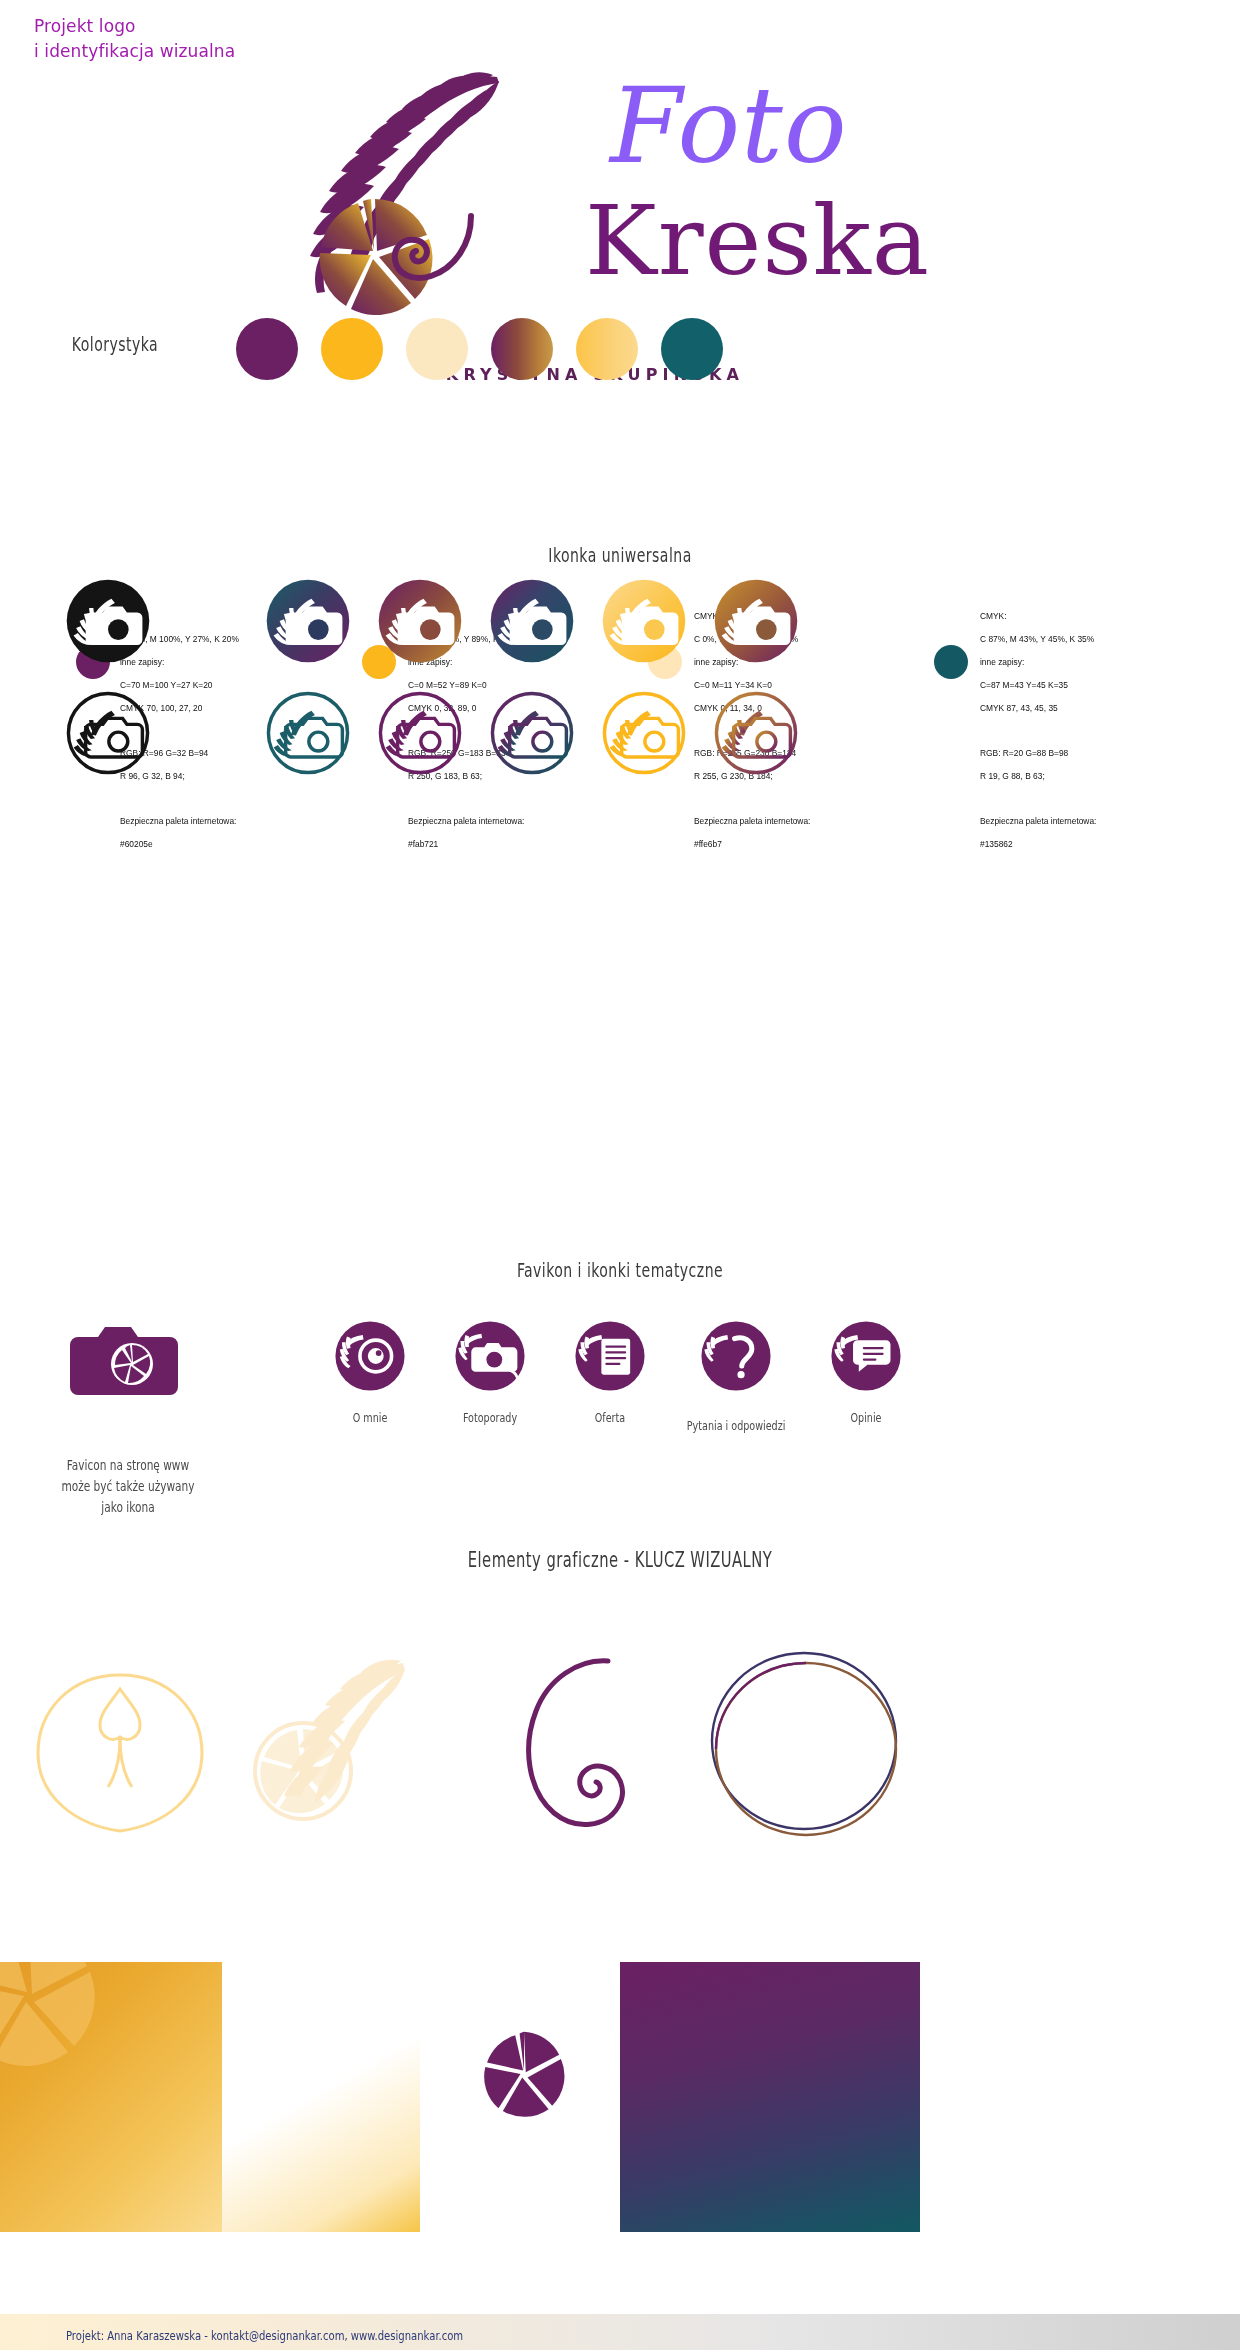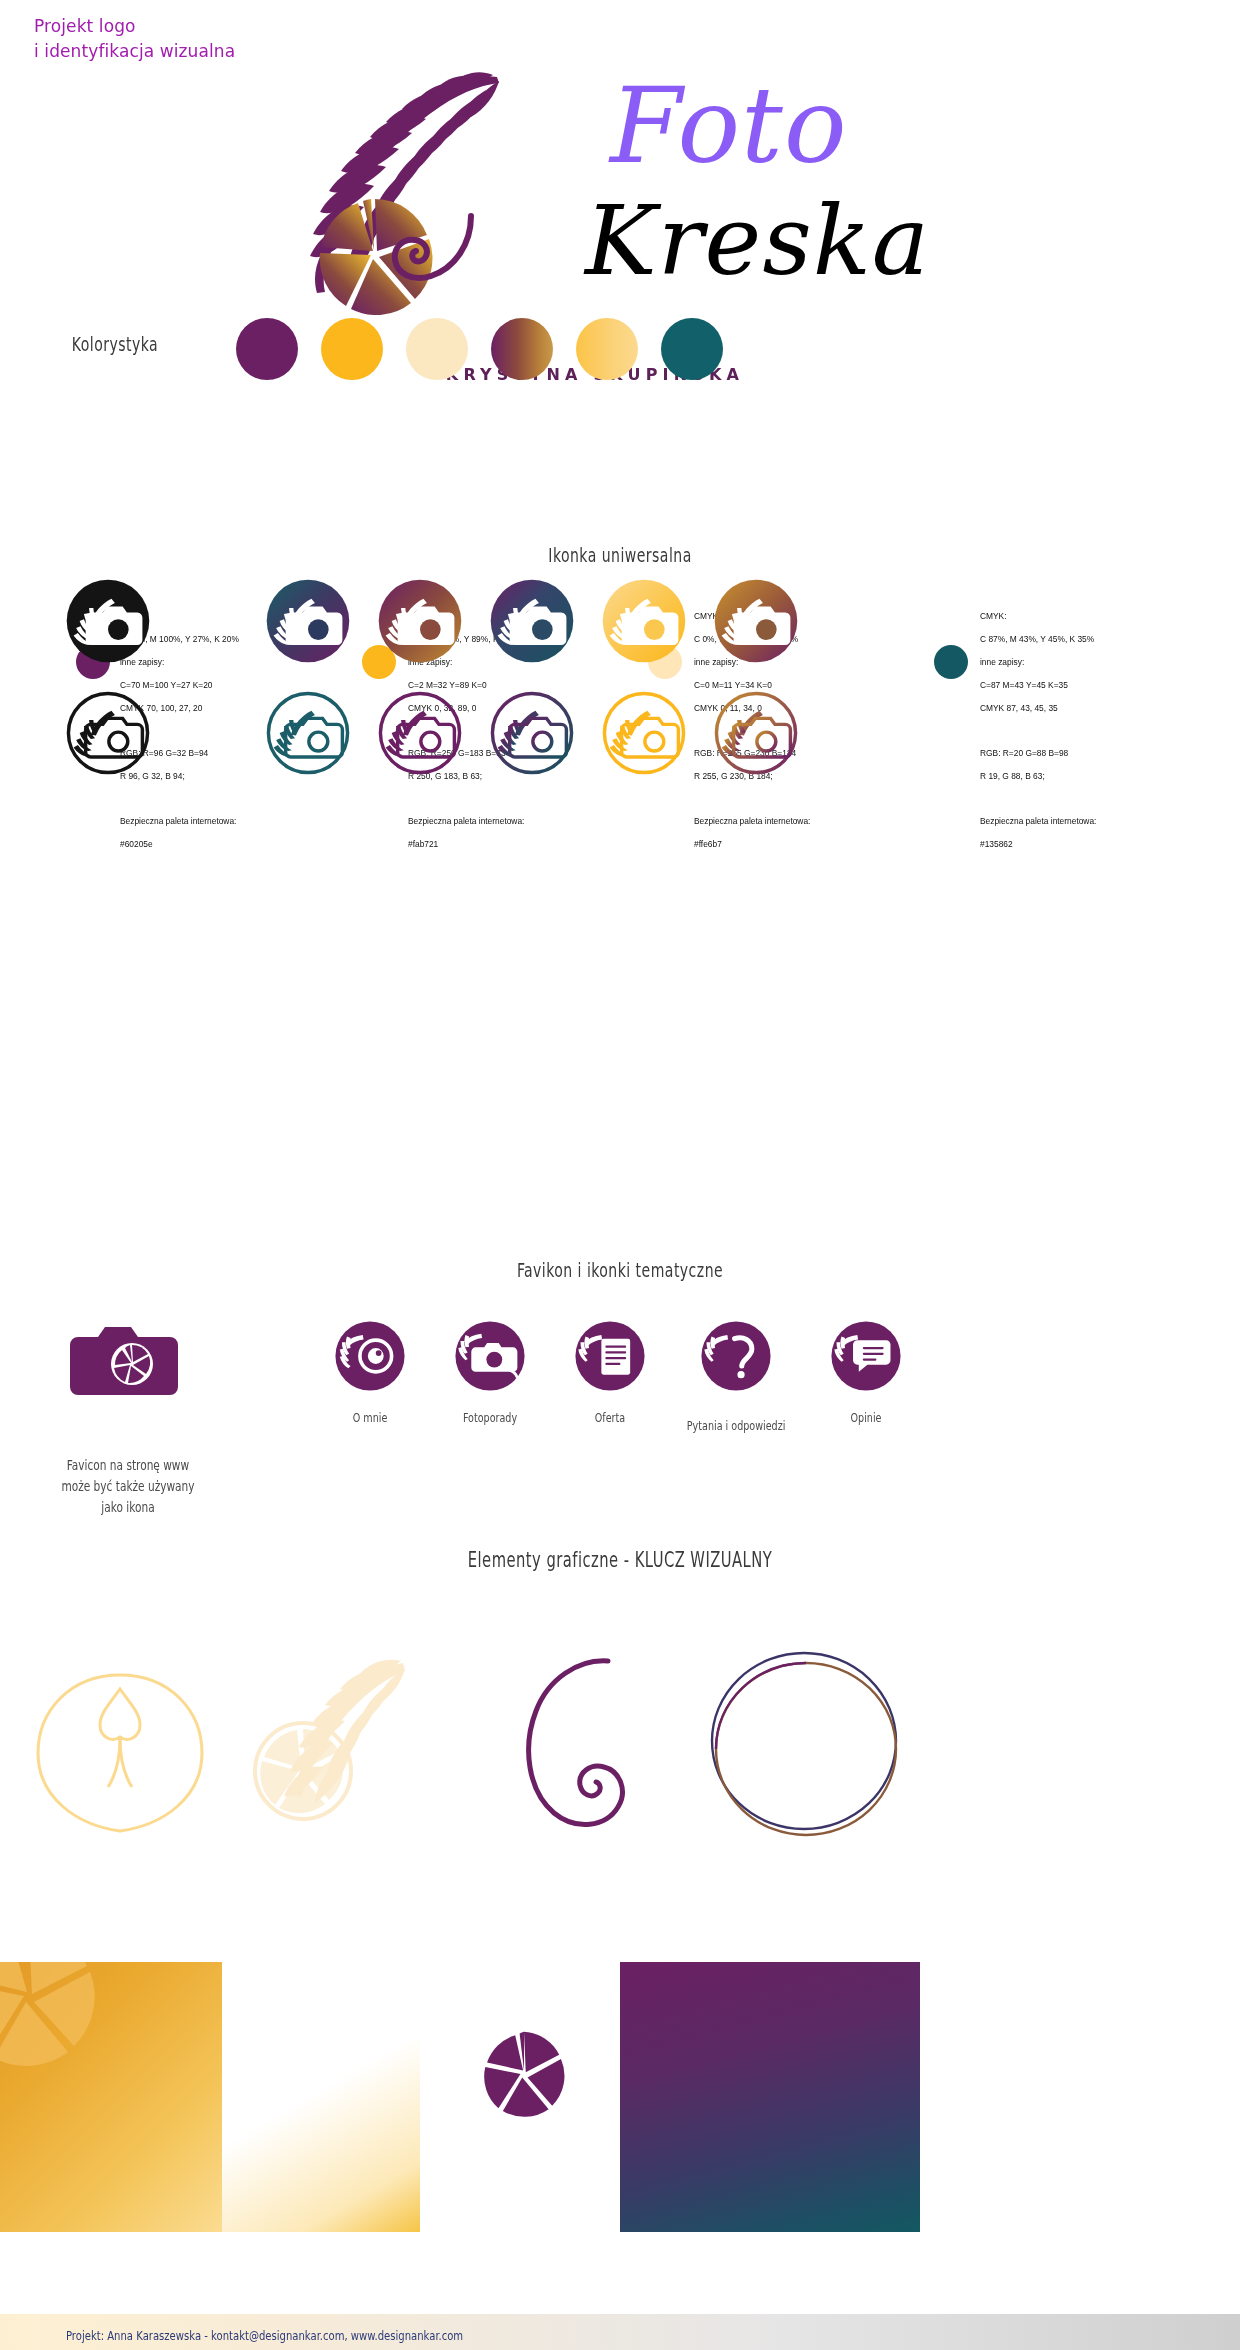--- a/index.html
+++ b/index.html
@@ -26,22 +26,22 @@
   .lens-main { position:absolute; left: 60px; top: 140px; width: 120px; height: 120px; }
   .curl-main { position:absolute; left: 130px; top: 155px; width: 90px; height: 90px; }
   .word-foto {
     position:absolute; left: 355px; top: 10px;
     font-family: "DejaVu Serif", serif; font-style: italic;
     font-size: 104px; color: #8b5cf6; letter-spacing: 1px;
     font-weight: 400;
   }
   .word-kreska {
     position:absolute; left: 330px; top: 130px;
-    font-family: "DejaVu Serif", serif; font-style: italic;
-    font-size: 96px; color: #000000; letter-spacing: 1px;
+    font-family: "DejaVu Serif", serif; 
+    font-size: 96px; color: #701a75; letter-spacing: 1px;
     font-weight: 400;
   }
   .tagline {
     position:absolute; left: 0px; top: 310px; width: 680px; text-align:center;
     font-family: "DejaVu Sans", sans-serif; font-size: 16px;
     letter-spacing: 5.2px; color: #5d2159; font-weight: 600;
   }
 
   
   .sec-h {
@@ -200,21 +200,21 @@
     <div>R 96, G 32, B 94;</div>
     <div style="height:11px"></div>
     <div>Bezpieczna paleta internetowa:</div>
     <div>#60205e</div>
   </div>
 
   <div class="spec" style="left:408px; top:600px; width:170px;">
     <div>CMYK:</div>
     <div>C 0%, M 32%, Y 89%, K 0%</div>
     <div>inne zapisy:</div>
-    <div>C=2 M=32 Y=89 K=0</div>
+    <div>C=0 M=52 Y=89 K=0</div>
     <div>CMYK 0, 32, 89, 0</div>
     <div style="height:11px"></div>
     <div>RGB: R=250 G=183 B=33</div>
     <div>R 250, G 183, B 63;</div>
     <div style="height:11px"></div>
     <div>Bezpieczna paleta internetowa:</div>
     <div>#fab721</div>
   </div>
 
   <div class="spec" style="left:694px; top:600px; width:170px;">

